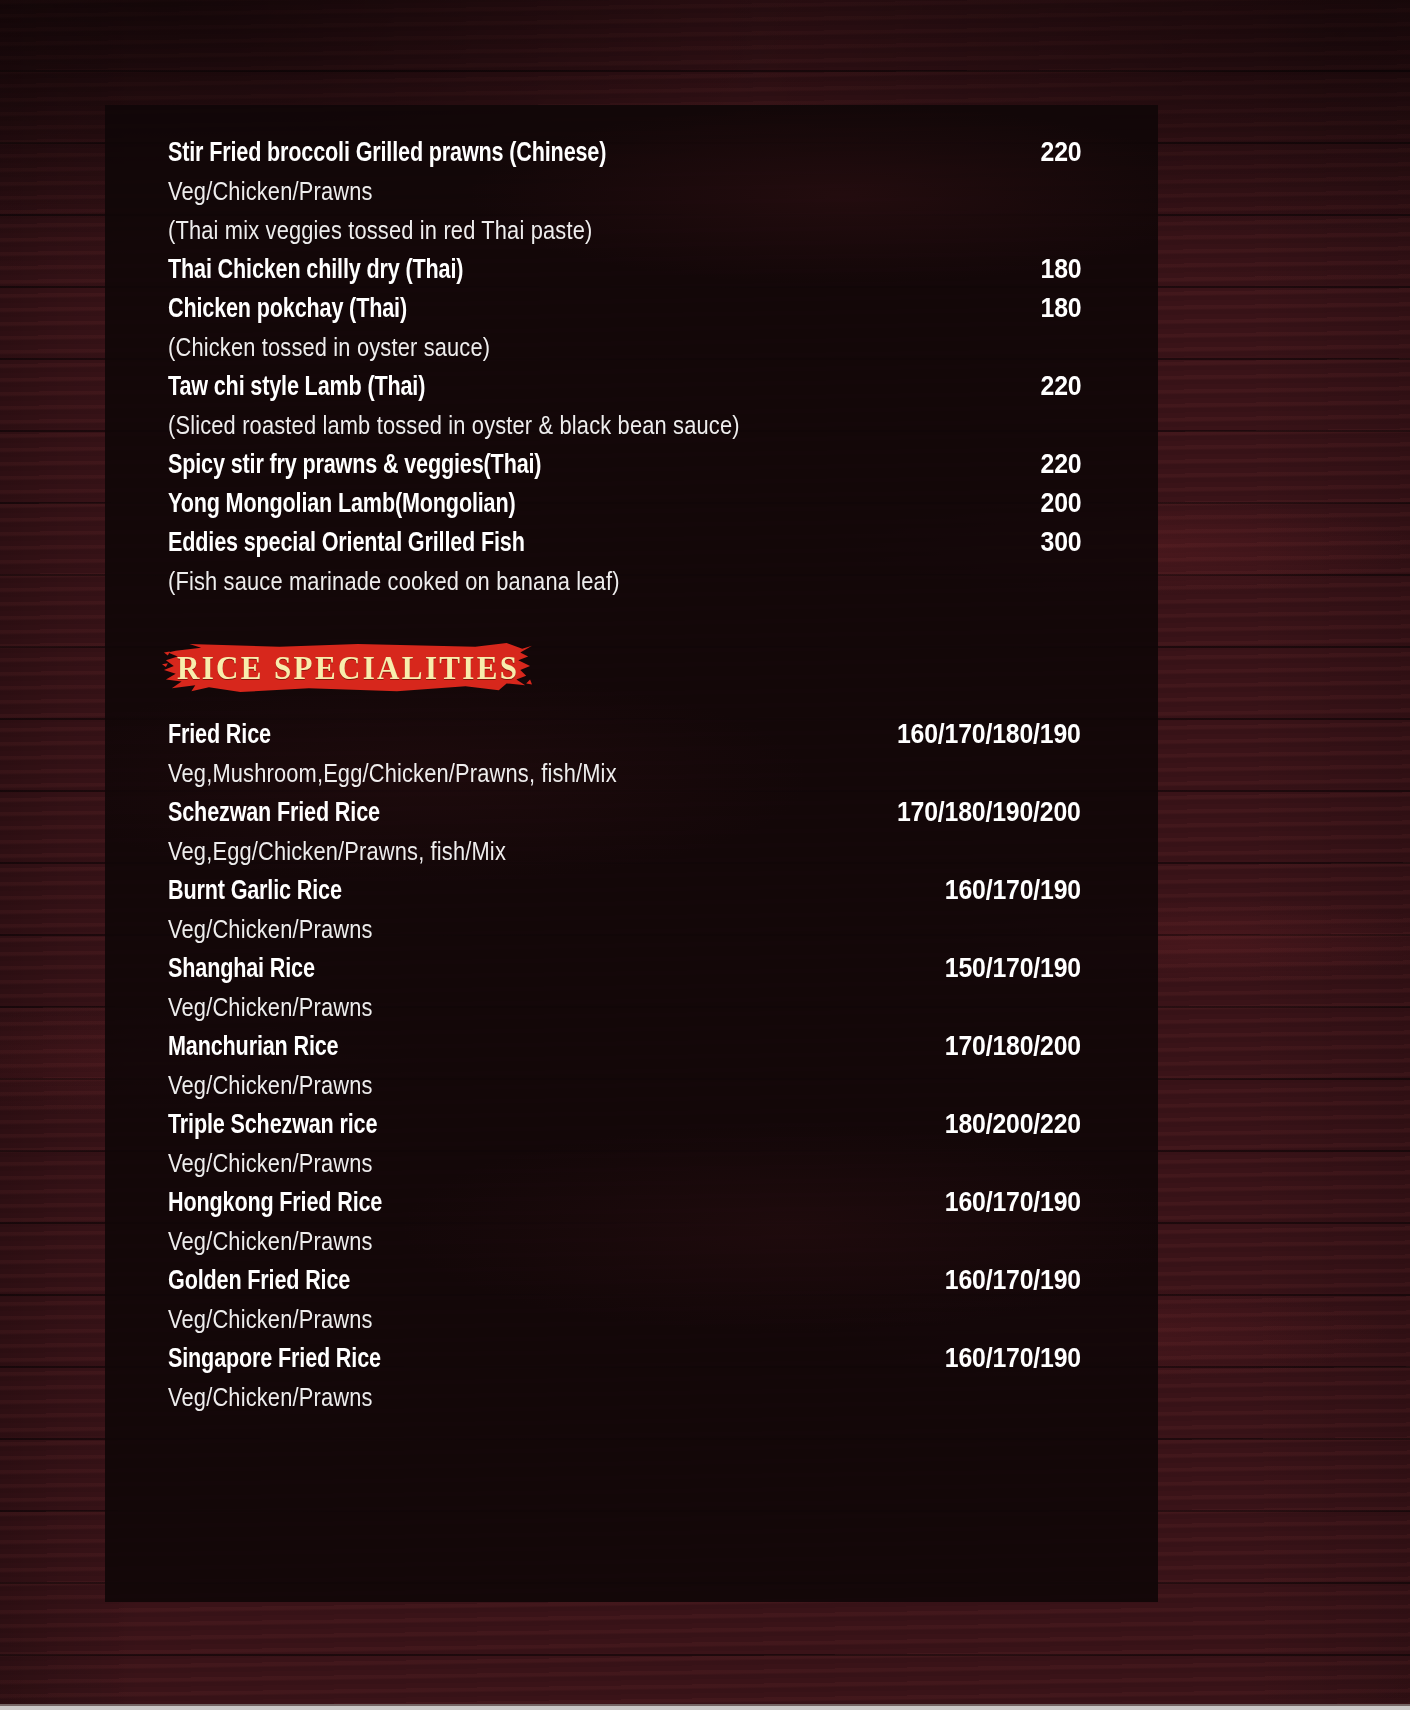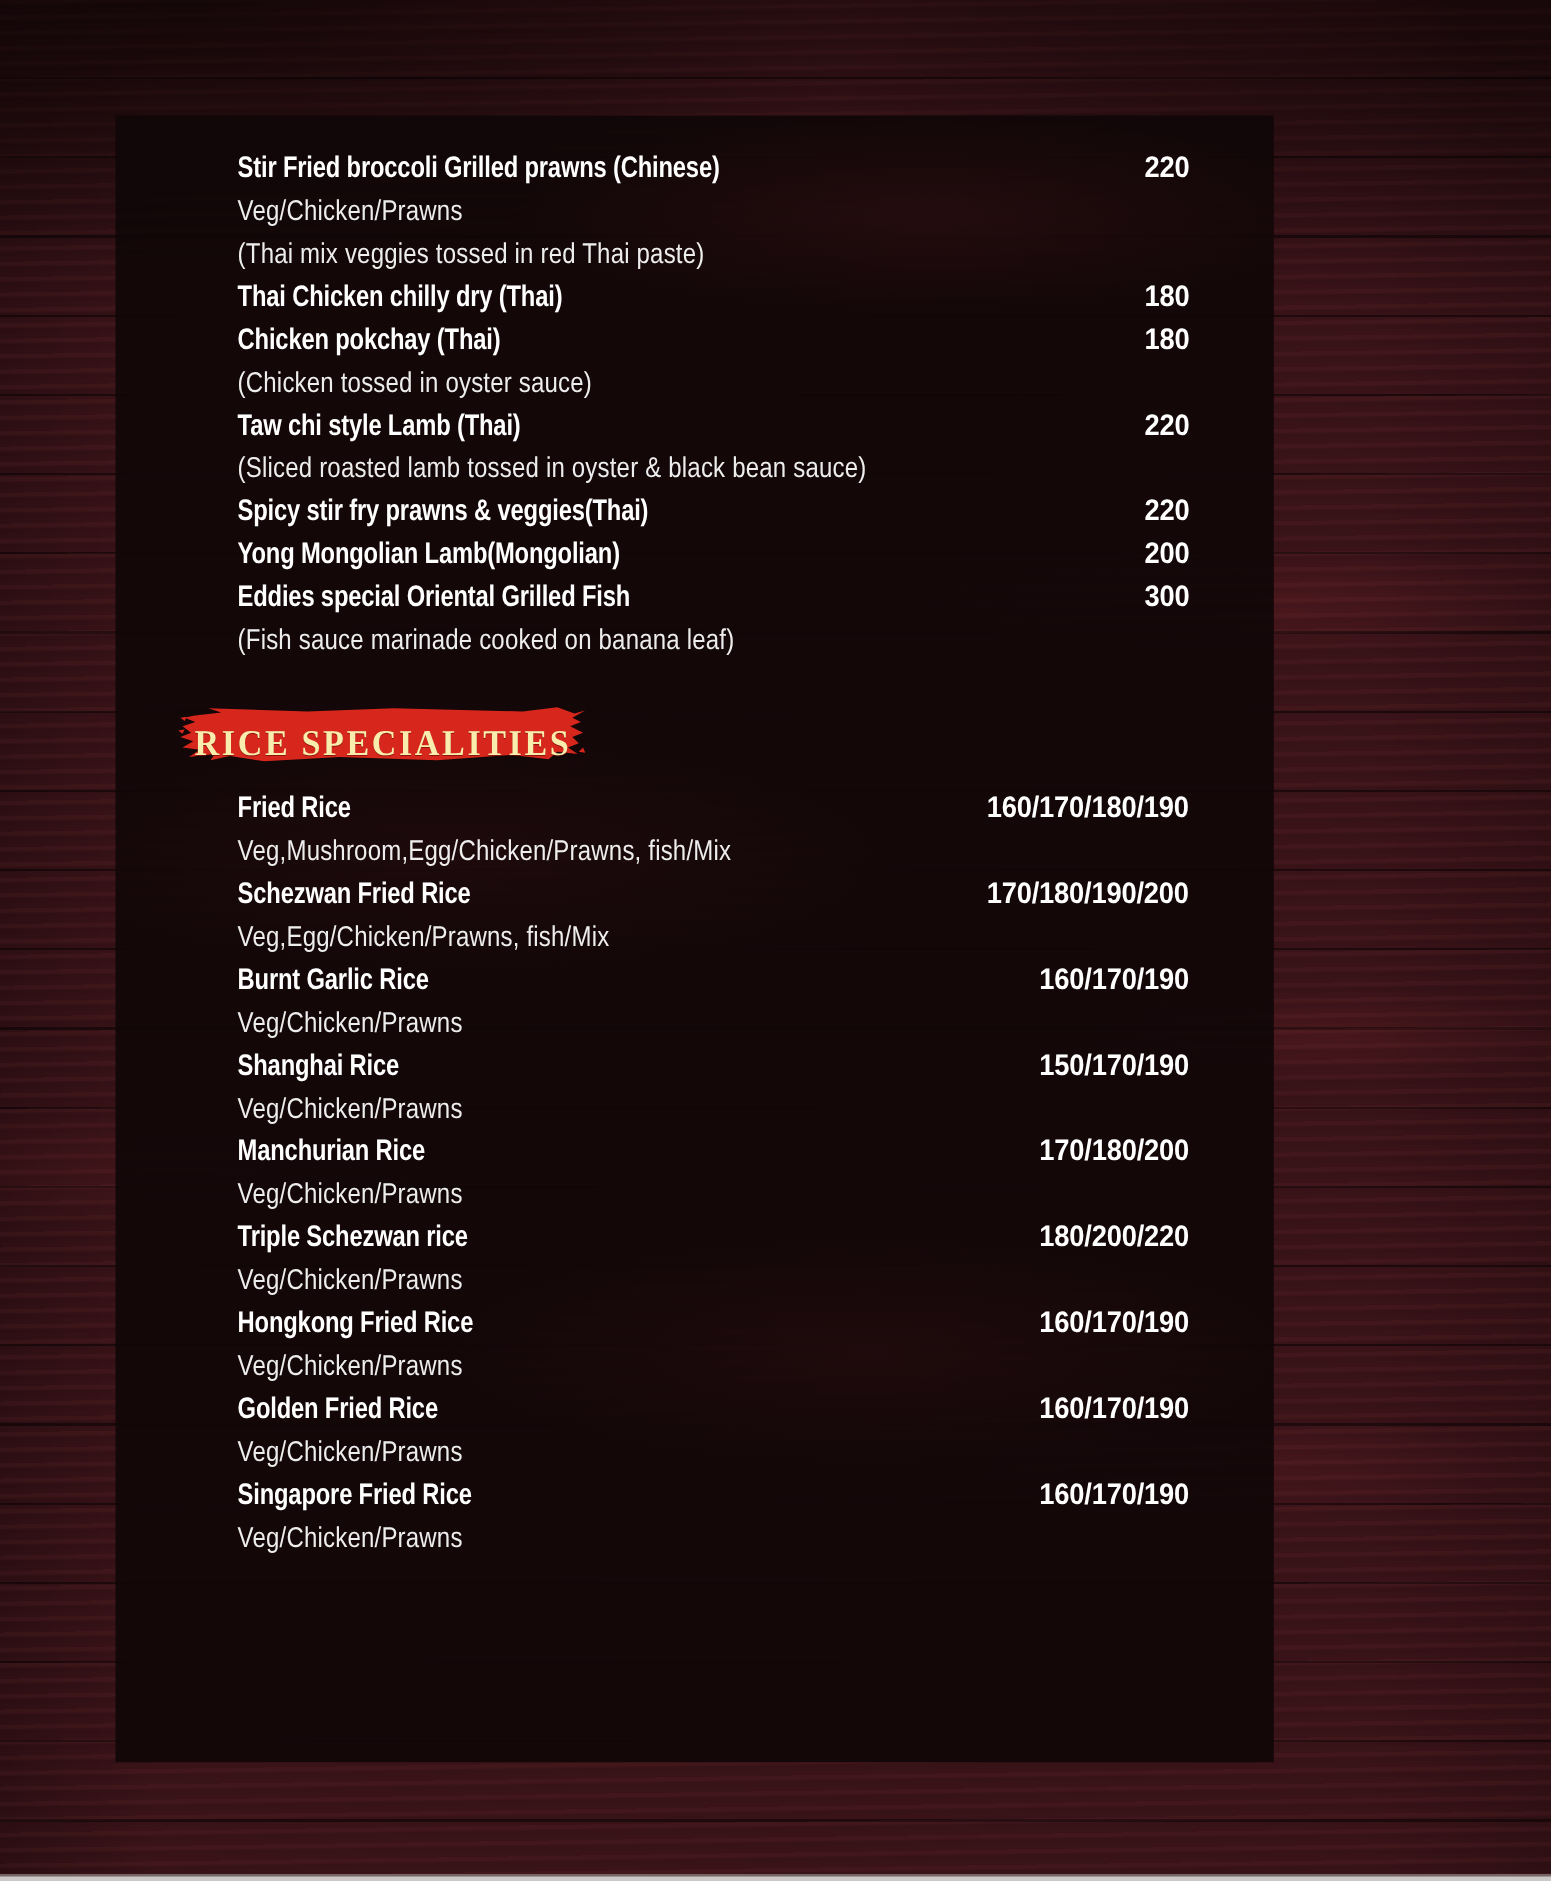--- a/index.html
+++ b/index.html
@@ -27,38 +27,38 @@
     left:105px;top:105px;
     width:1053px;height:1497px;
     background:
       radial-gradient(500px 120px at 70% 6%, rgba(90,30,36,0.22), transparent 75%),
       radial-gradient(520px 140px at 30% 45%, rgba(90,30,36,0.14), transparent 75%),
       radial-gradient(520px 140px at 65% 75%, rgba(90,30,36,0.16), transparent 75%),
       rgba(16,6,8,0.92);
     box-sizing:border-box;
     padding:28px 77px 0 63px;
   }
-  .row{height:39px;display:flex;align-items:center;justify-content:space-between;white-space:nowrap;margin-left:48px;}
+  .row{height:39px;display:flex;align-items:center;justify-content:space-between;white-space:nowrap;}
   .item-name{
     color:#ffffff;font-weight:700;font-size:27px;letter-spacing:-0.2px;
     transform:scaleX(0.80);transform-origin:0 50%;
   }
   .item-price{
     color:#ffffff;font-weight:700;font-size:27px;letter-spacing:-0.2px;
     transform:scaleX(0.92);transform-origin:100% 50%;
   }
   .item-desc{
     color:rgba(255,255,255,0.93);font-weight:400;font-size:26px;letter-spacing:0.2px;
     transform:scaleX(0.84);transform-origin:0 50%;
   }
   .banner{
     position:relative;
     margin:40px 0 20px -6px;
     width:372px;height:54px;
-    display:flex;align-items:flex-end;justify-content:center;
+    display:flex;align-items:center;justify-content:center;
   }
   .banner svg{position:absolute;inset:0;width:100%;height:100%;}
   .banner-text{
     position:relative;
     font-family:"Liberation Serif",serif;
     font-weight:700;font-size:33px;letter-spacing:2.5px;
     color:#f8edad;
     text-shadow:0 1px 0 rgba(100,10,6,0.65);
     transform:scaleX(0.94);transform-origin:50% 50%;
   }

